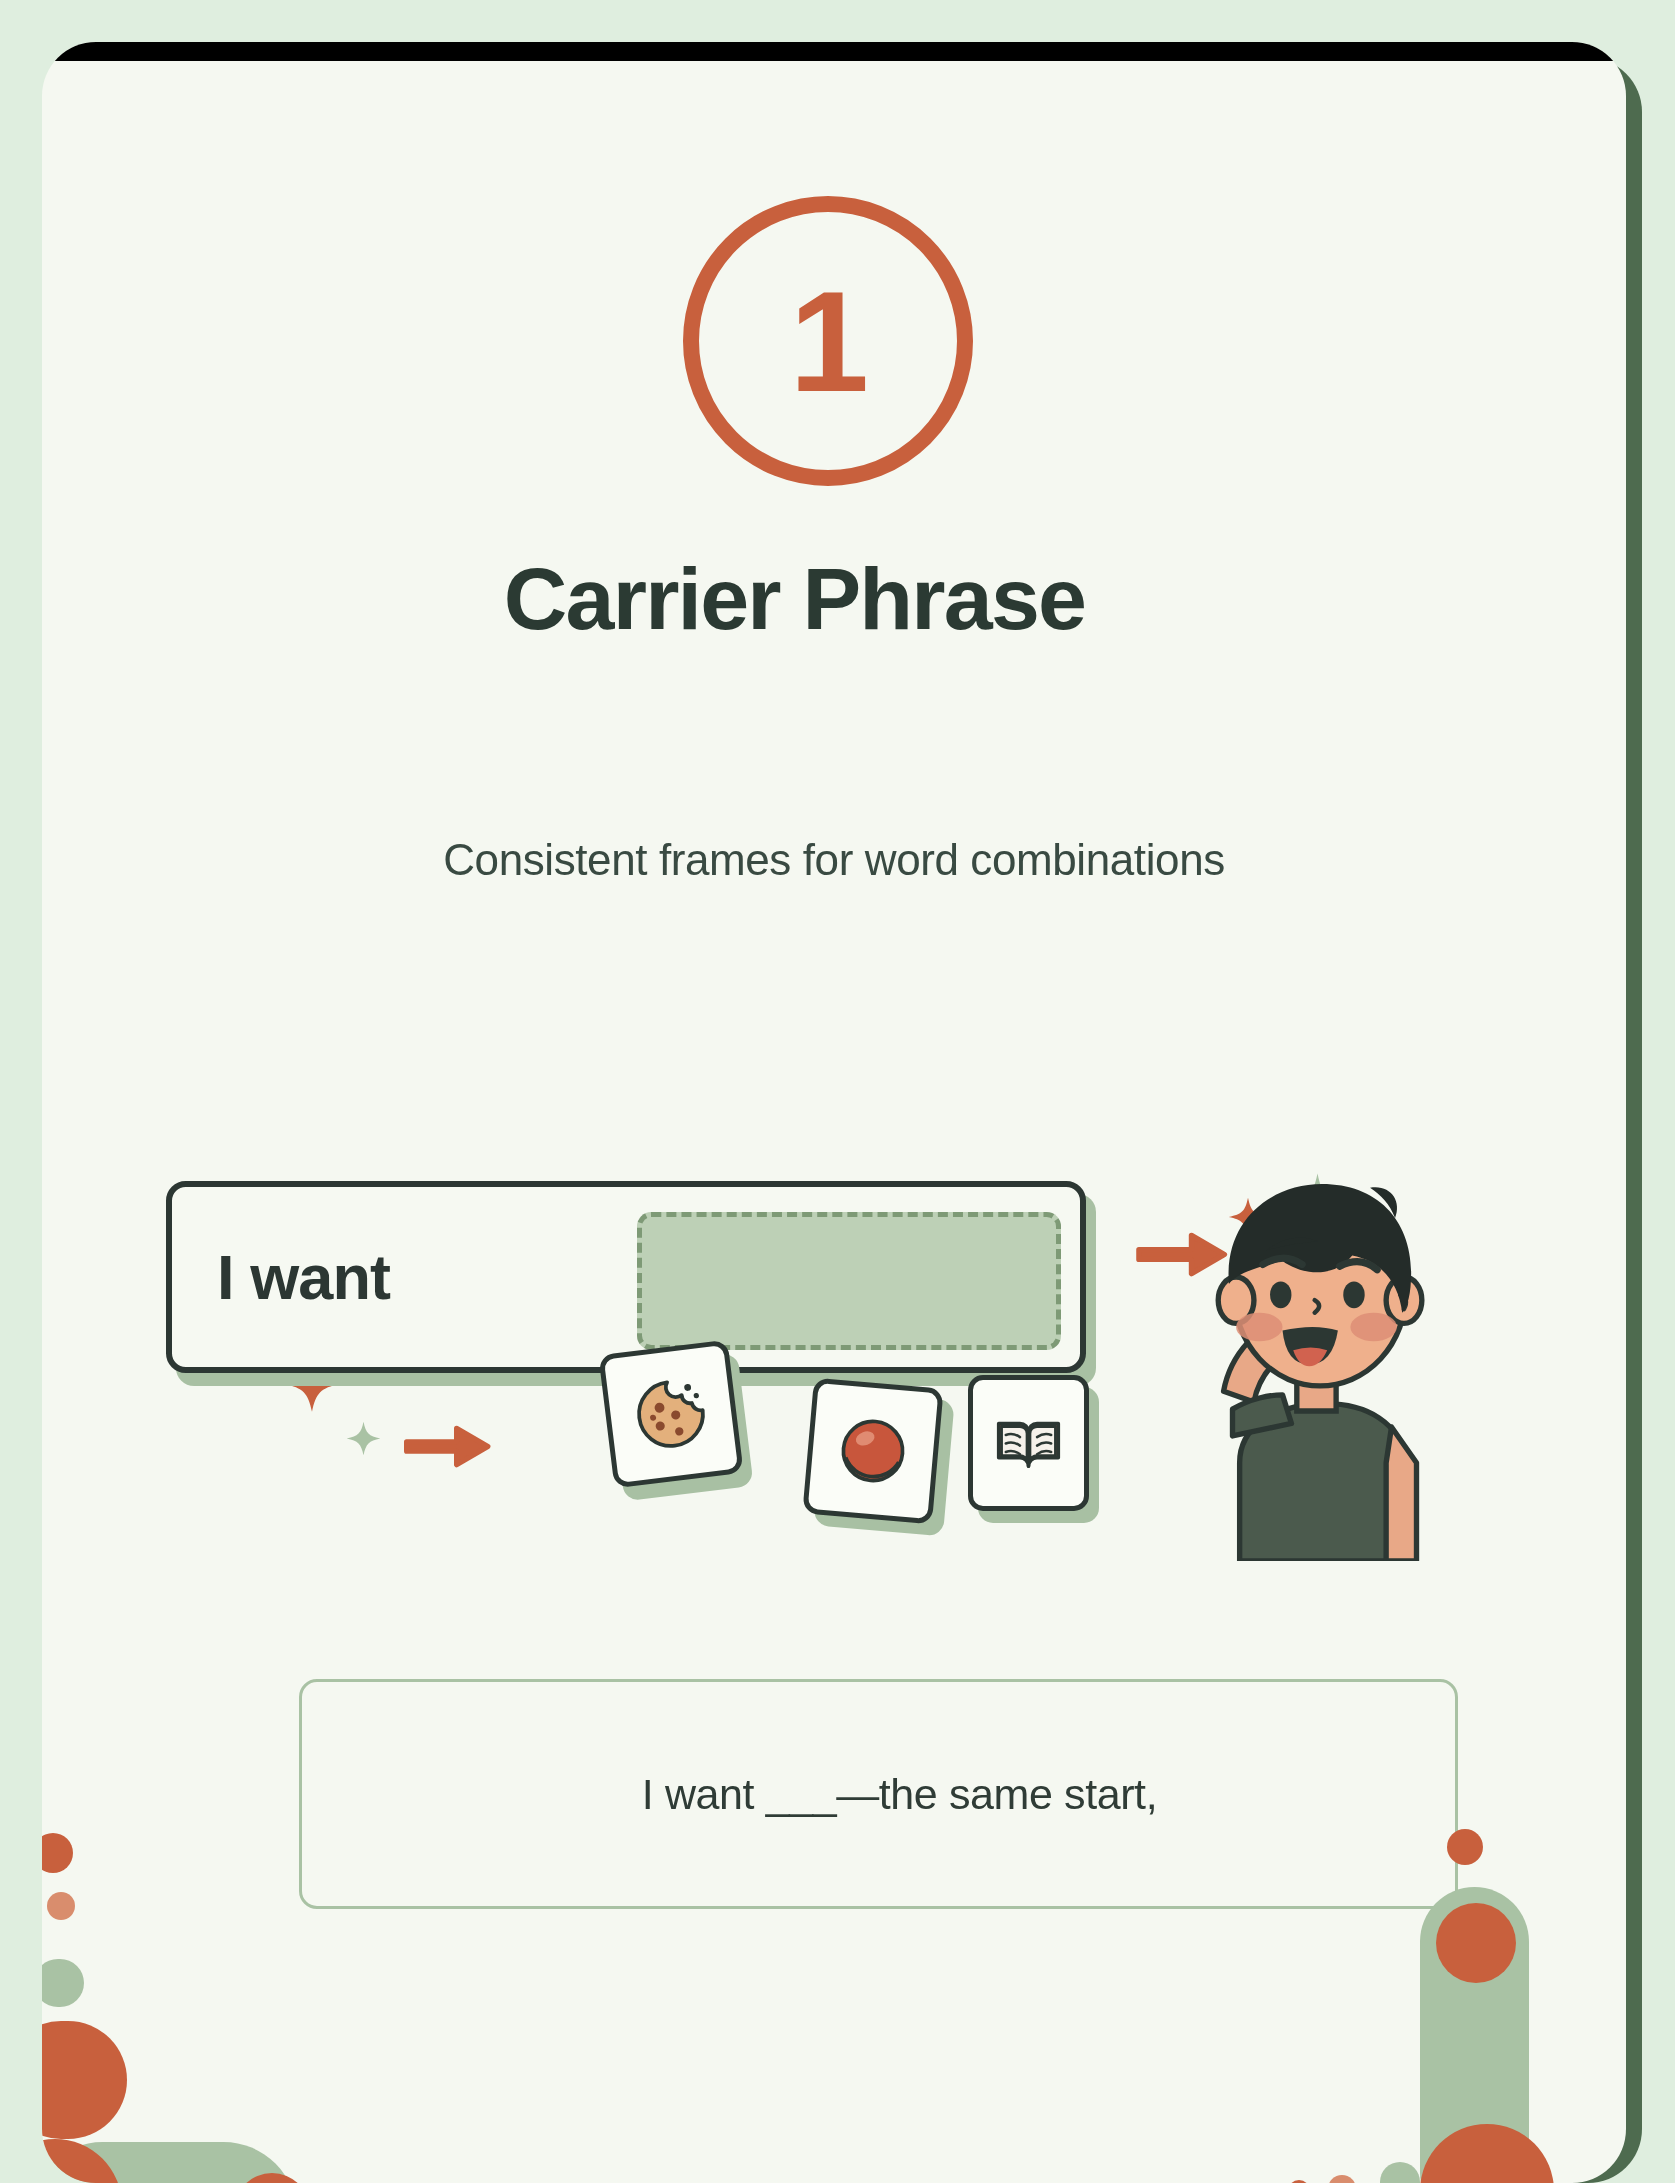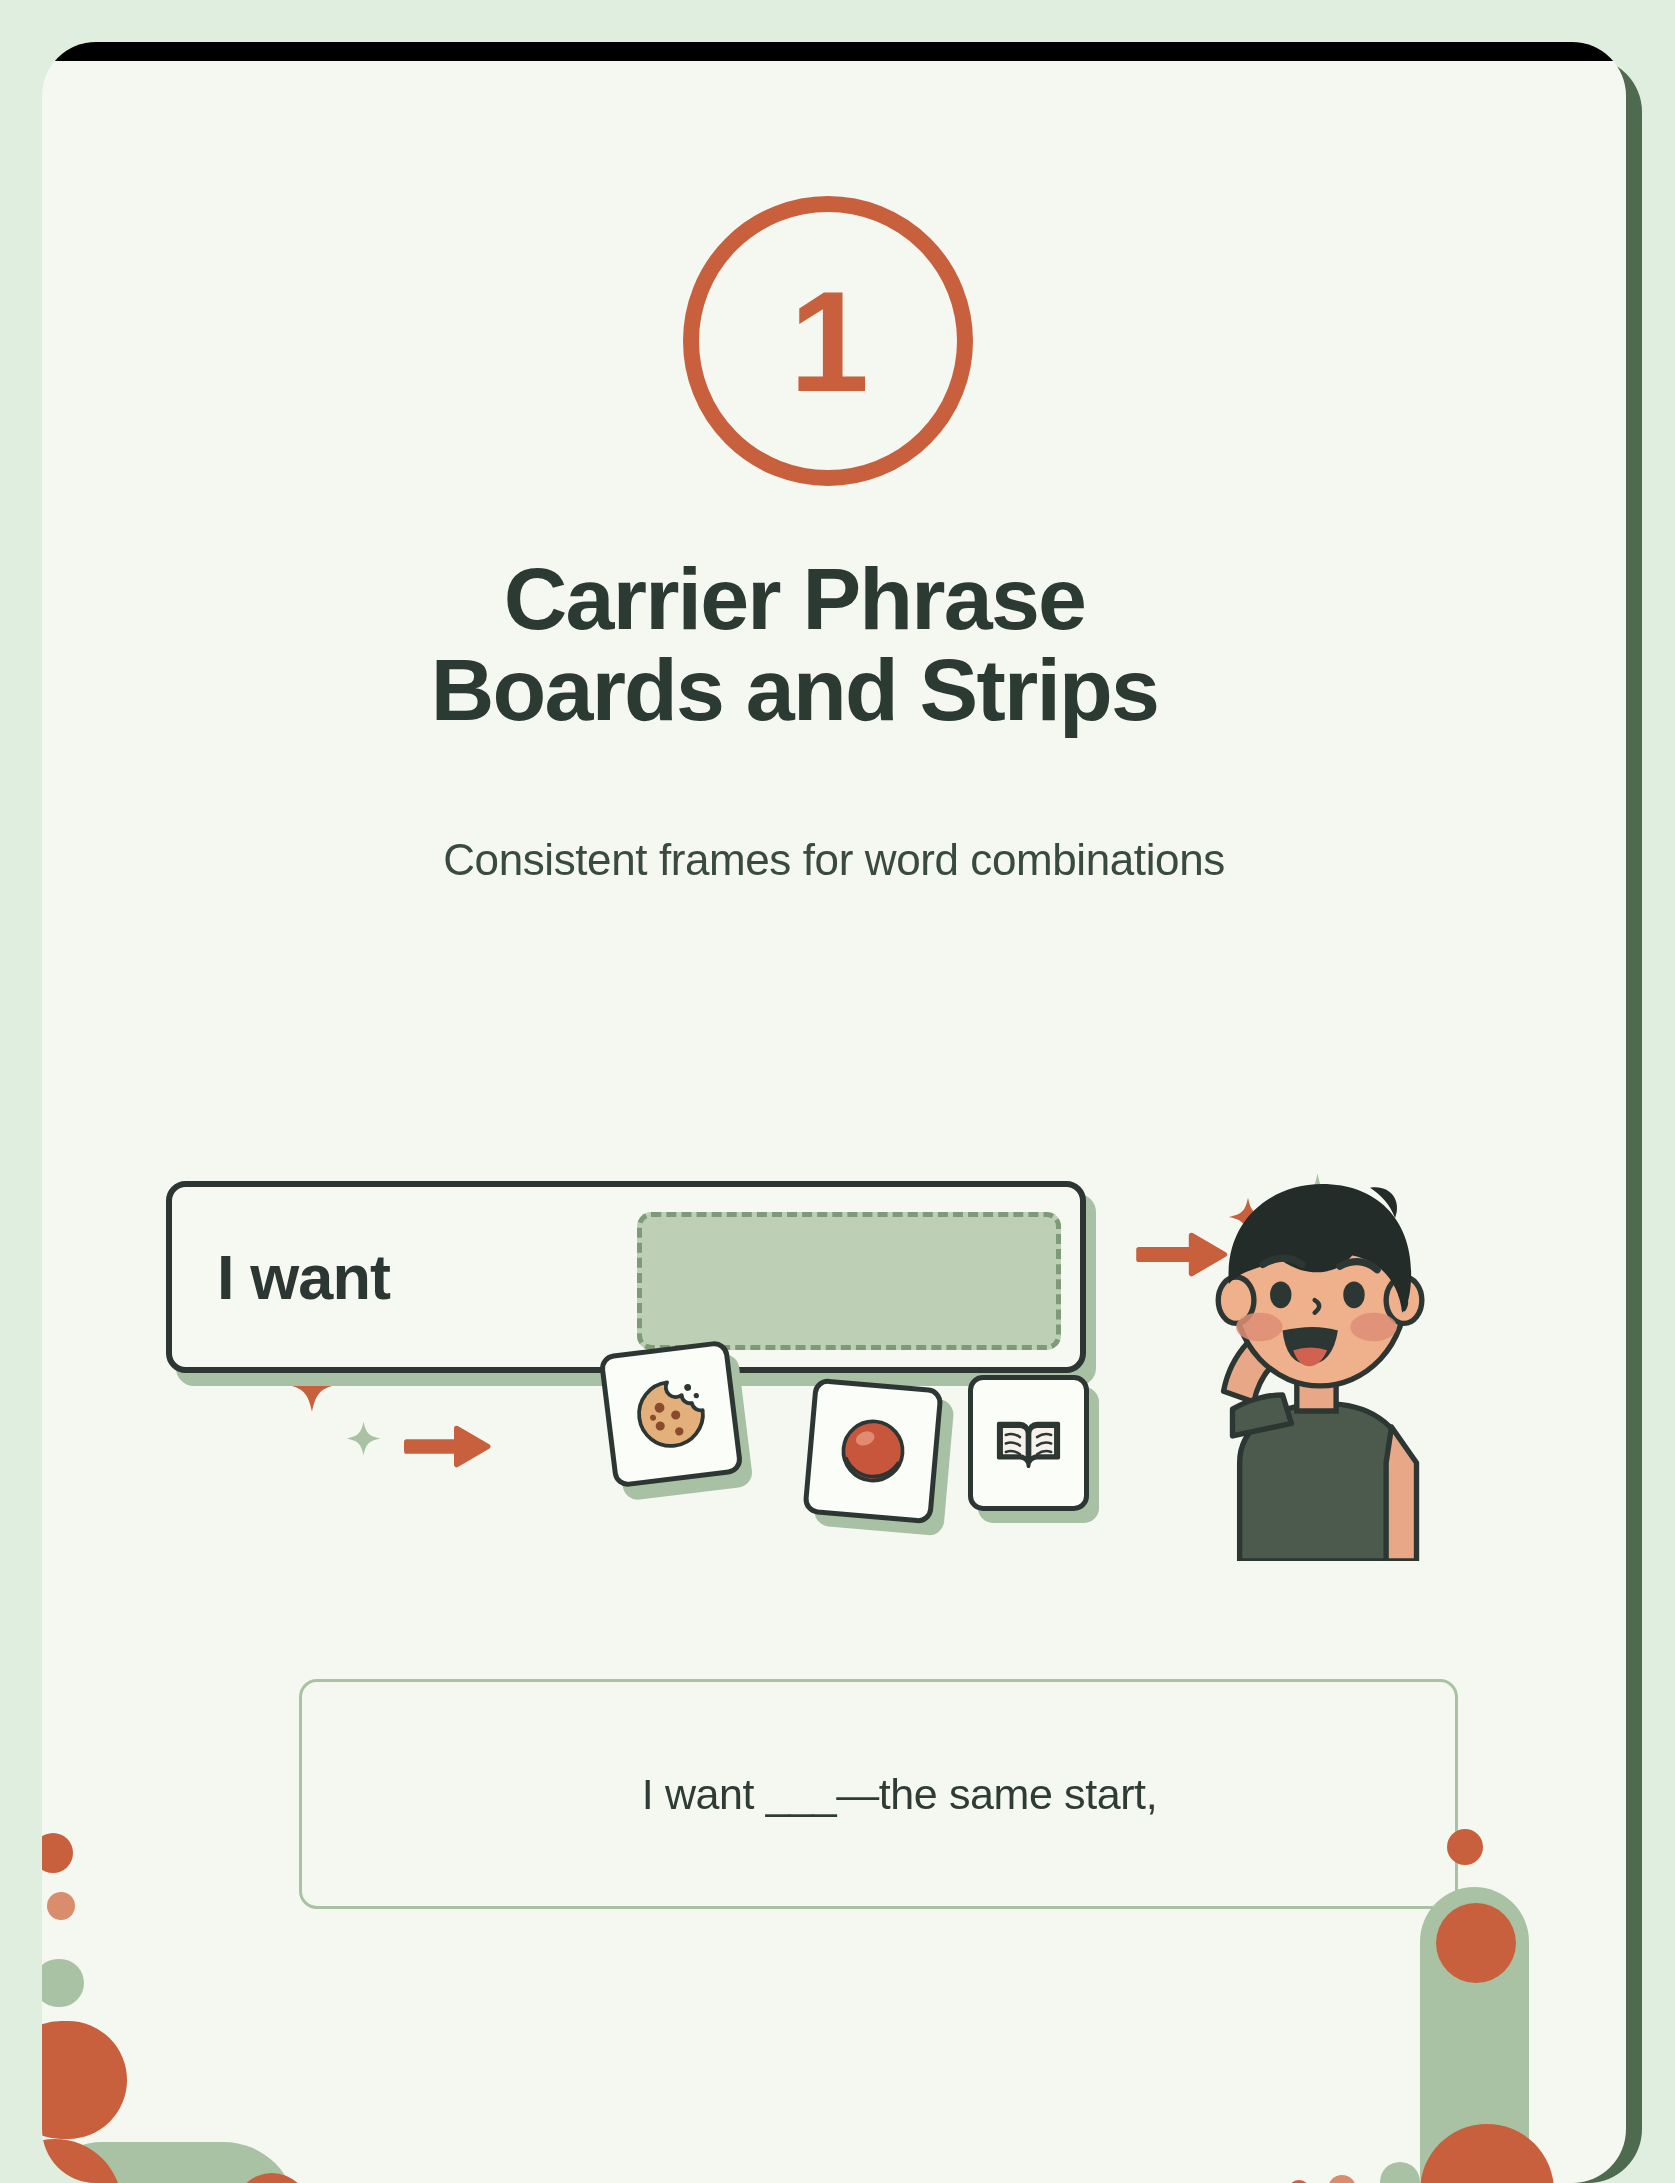--- a/index.html
+++ b/index.html
@@ -98,21 +98,20 @@
 
 <div id="card">
   <div id="card-topbar"></div>
 
   <div id="badge">
     <span id="badge-num">1</span>
   </div>
 
   <div id="title">
     <div>Carrier Phrase</div>
-    <div>Boards and Strips</div>
   </div>
   <div id="subtitle">Consistent frames for word combinations</div>
 
   <div id="illus">
 
     <svg class="arrow" style="left:1094px;top:183px;" width="94" height="49" viewBox="0 0 210 110">
       <path d="M6 44 h118 v-32 l74 43 -74 43 v-32 h-118 z" fill="#c8603d" stroke="#c8603d" stroke-width="12" stroke-linejoin="round"></path>
     </svg>
     <svg class="spark" style="left:1186px;top:150px;" width="40" height="40" viewBox="0 0 100 100">
       <path d="M50 2 C57 35 65 43 98 50 C65 57 57 65 50 98 C43 65 35 57 2 50 C35 43 43 35 50 2Z" fill="#c8603d"></path>

